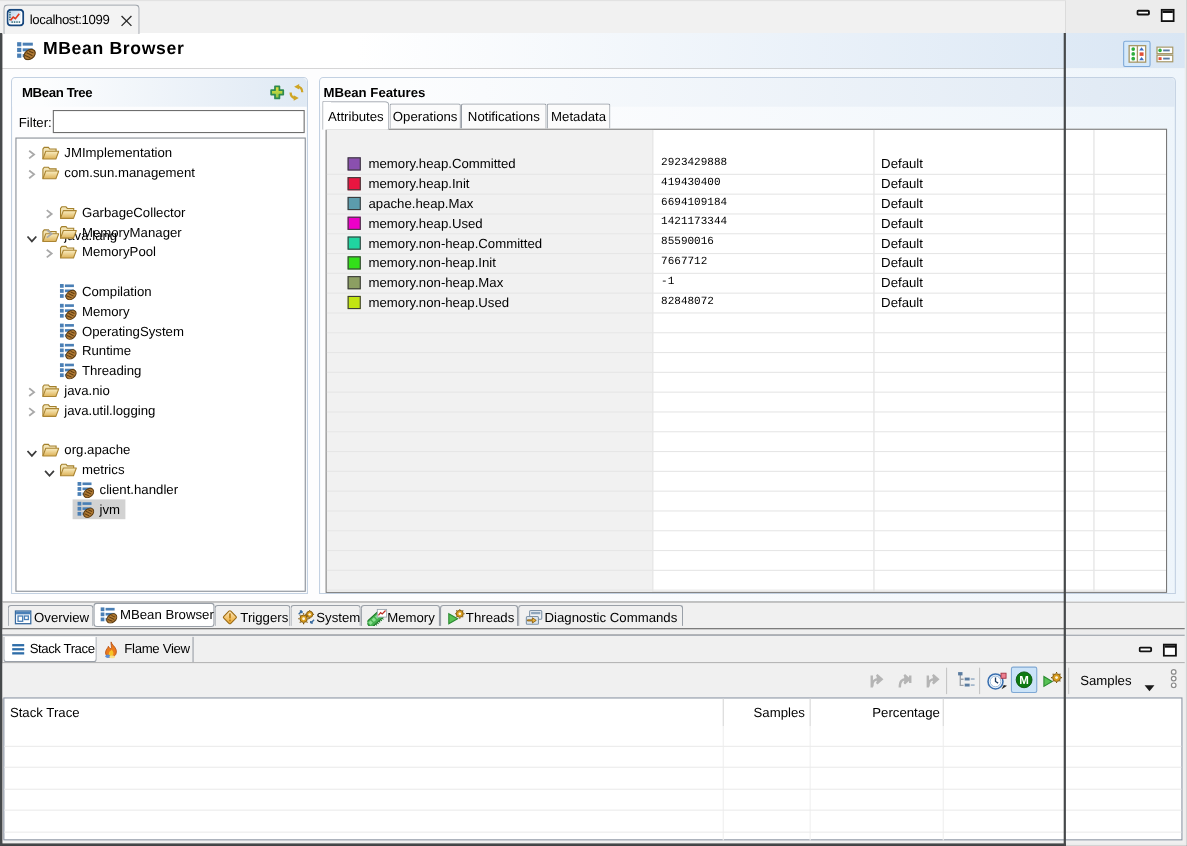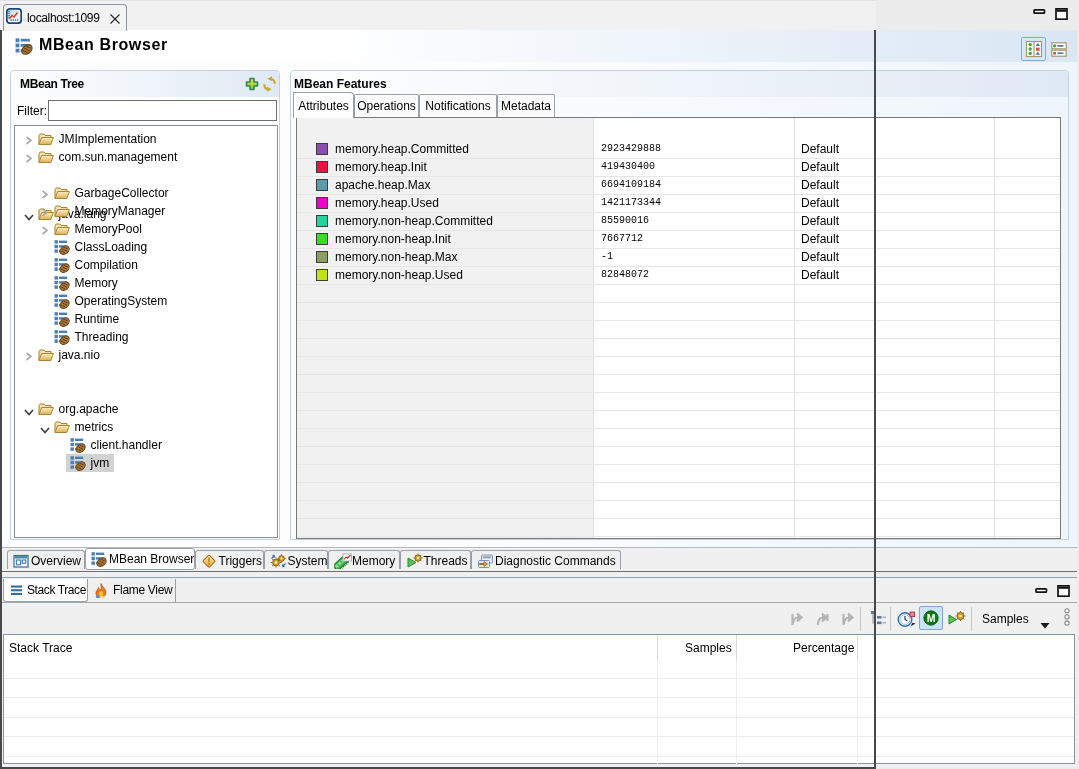--- a/index.html
+++ b/index.html
@@ -1,16 +1,16 @@
 <!DOCTYPE html>
 <html><head><meta charset="utf-8"><style>
 * { margin:0; padding:0; box-sizing:border-box; }
 html,body { width:1079px; height:769px; overflow:hidden; }
 body { font-family:"Liberation Sans", sans-serif; font-size:12px; color:#000; background:#ececec; }
-#win { position:relative; width:876px; height:769px; background:#000000; }
+#win { position:relative; width:969px; height:769px; background:#000000; }
 
 #frameL { position:absolute; left:0; top:30px; width:2px; height:739px; background:#46494b; z-index:50; }
 #frameR { position:absolute; right:0; top:30px; width:2px; height:739px; background:#46494b; z-index:50; }
 #frameB { position:absolute; left:0; bottom:0; width:100%; height:2px; background:#46494b; z-index:50; }
 
 #tstrip { position:absolute; left:0; top:0; width:100%; height:30px; background:#f1f1f1; border-top:1px solid #e2e2e2; }
 #tstrip .bline { position:absolute; left:0; top:29px; width:100%; height:1px; background:#b4b4b4; }
 #etab { position:absolute; left:3px; top:3px; width:124px; height:27px; background:#f3f3f3; border:1px solid #8f969e; border-bottom:none; border-radius:4px 4px 0 0; z-index:2; }
 #etab .eic { position:absolute; left:2px; top:3px; }
 #etab .etx { position:absolute; left:23px; top:6px; font-size:12px; letter-spacing:-0.35px; }
@@ -257,35 +257,20 @@
                 <path d="M1 12.5 L3.6 5.5 L15.4 5.5 L12.8 12.5 Z" fill="url(#gfo)" stroke="#ab8533" stroke-width="1" stroke-linejoin="round"></path>
                 <defs>
                   <linearGradient id="gfo" x1="0" y1="0" x2="0" y2="1">
                     <stop offset="0" stop-color="#faeec2"></stop>
                     <stop offset="1" stop-color="#ddb258"></stop>
                   </linearGradient>
                 </defs>
               </svg></span>
             <span class="ttx" style="left:59.5px;">MemoryPool</span>
           </div>
-<div class="trow" style="top:112.0px;">
-            <span class="tic" style="left:39px;top:1px;"><svg width="16" height="16" viewBox="0 0 16 16" style="">
-                <rect x="0.5" y="1.2" width="3.4" height="3.4" fill="#4a7fb5"></rect>
-                <rect x="5.0" y="1.6" width="8.2" height="2.4" fill="#4a7fb5"></rect>
-                <rect x="0.5" y="5.8" width="3.4" height="3.4" fill="#4a7fb5"></rect>
-                <rect x="5.0" y="6.2" width="8.2" height="2.4" fill="#4a7fb5"></rect>
-                <rect x="0.5" y="10.399999999999999" width="3.4" height="3.4" fill="#4a7fb5"></rect>
-                <rect x="5.0" y="10.799999999999999" width="8.2" height="2.4" fill="#4a7fb5"></rect>
-                <g transform="rotate(-38 10.6 11.2)">
-                  <ellipse cx="10.6" cy="11.2" rx="5.0" ry="3.6" fill="#b07a34" stroke="#5e3c10" stroke-width="1.0"></ellipse>
-                  <path d="M7.2 9.6 L9.4 13.6 M9.6 8.6 L11.8 13.4 M12.0 8.8 L13.8 12.2" stroke="#5e3c10" stroke-width="0.9" fill="none"></path>
-                </g>
-              </svg></span>
-            <span class="ttx" style="left:59.5px;">ClassLoading</span>
-          </div>
 <div class="trow" style="top:130.0px;">
             <span class="tic" style="left:39px;top:1px;"><svg width="16" height="16" viewBox="0 0 16 16" style="">
                 <rect x="0.5" y="1.2" width="3.4" height="3.4" fill="#4a7fb5"></rect>
                 <rect x="5.0" y="1.6" width="8.2" height="2.4" fill="#4a7fb5"></rect>
                 <rect x="0.5" y="5.8" width="3.4" height="3.4" fill="#4a7fb5"></rect>
                 <rect x="5.0" y="6.2" width="8.2" height="2.4" fill="#4a7fb5"></rect>
                 <rect x="0.5" y="10.399999999999999" width="3.4" height="3.4" fill="#4a7fb5"></rect>
                 <rect x="5.0" y="10.799999999999999" width="8.2" height="2.4" fill="#4a7fb5"></rect>
                 <g transform="rotate(-38 10.6 11.2)">
                   <ellipse cx="10.6" cy="11.2" rx="5.0" ry="3.6" fill="#b07a34" stroke="#5e3c10" stroke-width="1.0"></ellipse>
@@ -362,20 +347,36 @@
                 <path d="M1 12.5 L1 3.5 L2.2 2 L6 2 L7.2 3.5 L13 3.5 L13 5.5" fill="#f2e3b4" stroke="#a3802c" stroke-width="1"></path>
                 <path d="M1 12.5 L3.6 5.5 L15.4 5.5 L12.8 12.5 Z" fill="url(#gfo)" stroke="#ab8533" stroke-width="1" stroke-linejoin="round"></path>
                 <defs>
                   <linearGradient id="gfo" x1="0" y1="0" x2="0" y2="1">
                     <stop offset="0" stop-color="#faeec2"></stop>
                     <stop offset="1" stop-color="#ddb258"></stop>
                   </linearGradient>
                 </defs>
               </svg></span>
             <span class="ttx" style="left:43.5px;">java.nio</span>
+          </div>
+<div class="trow" style="top:238.0px;">
+            <span class="tch" style="left:10px;top:4px;"><svg width="8" height="9" viewBox="0 0 8 9" style="">
+                <path d="M1.5 1 L6 4.5 L1.5 8" fill="none" stroke="#a9a9a9" stroke-width="1.6"></path>
+              </svg></span>
+            <span class="tic" style="left:23px;top:2px;"><svg width="16" height="14" viewBox="0 0 16 14" style="">
+                <path d="M1 12.5 L1 3.5 L2.2 2 L6 2 L7.2 3.5 L13 3.5 L13 5.5" fill="#f2e3b4" stroke="#a3802c" stroke-width="1"></path>
+                <path d="M1 12.5 L3.6 5.5 L15.4 5.5 L12.8 12.5 Z" fill="url(#gfo)" stroke="#ab8533" stroke-width="1" stroke-linejoin="round"></path>
+                <defs>
+                  <linearGradient id="gfo" x1="0" y1="0" x2="0" y2="1">
+                    <stop offset="0" stop-color="#faeec2"></stop>
+                    <stop offset="1" stop-color="#ddb258"></stop>
+                  </linearGradient>
+                </defs>
+              </svg></span>
+            <span class="ttx" style="left:43.5px;">java.util.logging</span>
           </div>
 <div class="trow" style="top:292.0px;">
             <span class="tch" style="left:25px;top:5px;"><svg width="10" height="8" viewBox="0 0 10 8" style="">
                 <path d="M1 2 L5 6.5 L9 2" fill="none" stroke="#3c3c3c" stroke-width="1.6"></path>
               </svg></span>
             <span class="tic" style="left:39px;top:2px;"><svg width="16" height="14" viewBox="0 0 16 14" style="">
                 <path d="M1 12.5 L1 3.5 L2.2 2 L6 2 L7.2 3.5 L13 3.5 L13 5.5" fill="#f2e3b4" stroke="#a3802c" stroke-width="1"></path>
                 <path d="M1 12.5 L3.6 5.5 L15.4 5.5 L12.8 12.5 Z" fill="url(#gfo)" stroke="#ab8533" stroke-width="1" stroke-linejoin="round"></path>
                 <defs>
                   <linearGradient id="gfo" x1="0" y1="0" x2="0" y2="1">

